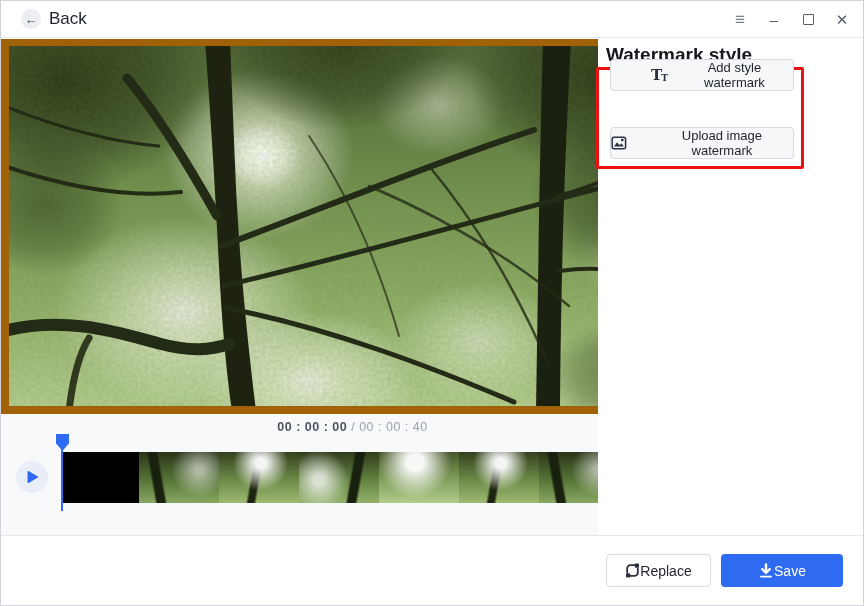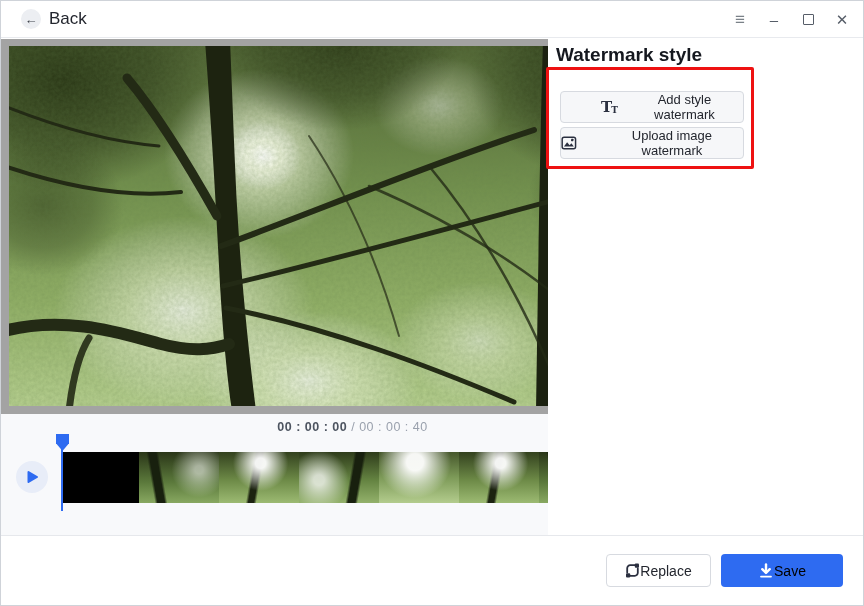--- a/index.html
+++ b/index.html
@@ -29,21 +29,21 @@
   .win-controls { display:flex; align-items:center; gap:16px; }
   .win-controls .ctl {
     width:18px; height:18px; display:flex; align-items:center; justify-content:center;
     font-size:15px; color:#565d68; cursor:pointer; line-height:1;
   }
   .ctl.menu { font-size:17px; color:#7a8188; letter-spacing:0; }
   .maxbox { width:11px; height:11px; border:1.5px solid #565d68; border-radius:1px; }
 
   
   .main { position:absolute; top:38px; left:0; right:0; bottom:70px; display:flex; }
-  .left-area { width:547px; background:#a3a3a3; position:relative; }
+  .left-area { width:597px; background:#a16207; position:relative; }
   .right-panel { flex:1; background:#fff; position:relative; }
 
   
   .video {
     position:absolute; left:8px; top:7px; width:640px; height:360px;
     background:#49592d; overflow:hidden;
   }
   .video svg { display:block; }
 
   
@@ -98,37 +98,37 @@
   .highlight-box {
     position:absolute; left:-2px; top:28px; width:208px; height:102px;
     border:3px solid var(--red); border-radius:2px; pointer-events:none;
   }
   .wm-btn {
     position:absolute; left:12px; width:184px; height:32px;
     background:#f6f7f9; border:1px solid #d7dae0; border-radius:4px;
     display:flex; align-items:center; justify-content:center; gap:8px;
     font-size:13px; color:#23262e; cursor:pointer;
   }
-  .wm-btn.add-text { top:52px;padding-left:40px; }
+  .wm-btn.add-text { top:20px;padding-left:40px; }
   .wm-btn.upload-img { top:88px;gap:24px; }
   .tt-icon { font-family:"DejaVu Serif", serif; font-weight:bold; color:#2b3040; font-size:15px; line-height:1; }
   .tt-icon .sub { font-size:9px; vertical-align:-1px; margin-left:-1px; }
 
   
   .bottombar {
     position:absolute; left:0; right:0; bottom:0; height:70px;
     background:#fff; border-top:1px solid #e6e8ec;
     display:flex; align-items:center; justify-content:flex-end; gap:10px;
     padding-right:20px;
   }
   .btn { height:33px; border-radius:4px; font-size:14px; cursor:pointer;
     display:flex; align-items:center; justify-content:center; 
     font-family:"Liberation Sans", sans-serif; }
   .btn.replace { width:105px; background:#fff; border:1px solid #d7dae0; color:#23262e; }
-  .btn.save { width:122px; background:var(--accent); border:none; color:#000000; }
+  .btn.save { width:122px; background:var(--accent); border:none; color:#ffffff; }
 </style>
 </head>
 <body style="--accent: #2e6bf1; --red: #ee1111;">
 
 <div class="titlebar">
   <div class="back-btn">
     <span class="back-circle">←</span>
     <span class="back-label">Back</span>
   </div>
   <div class="win-controls">

